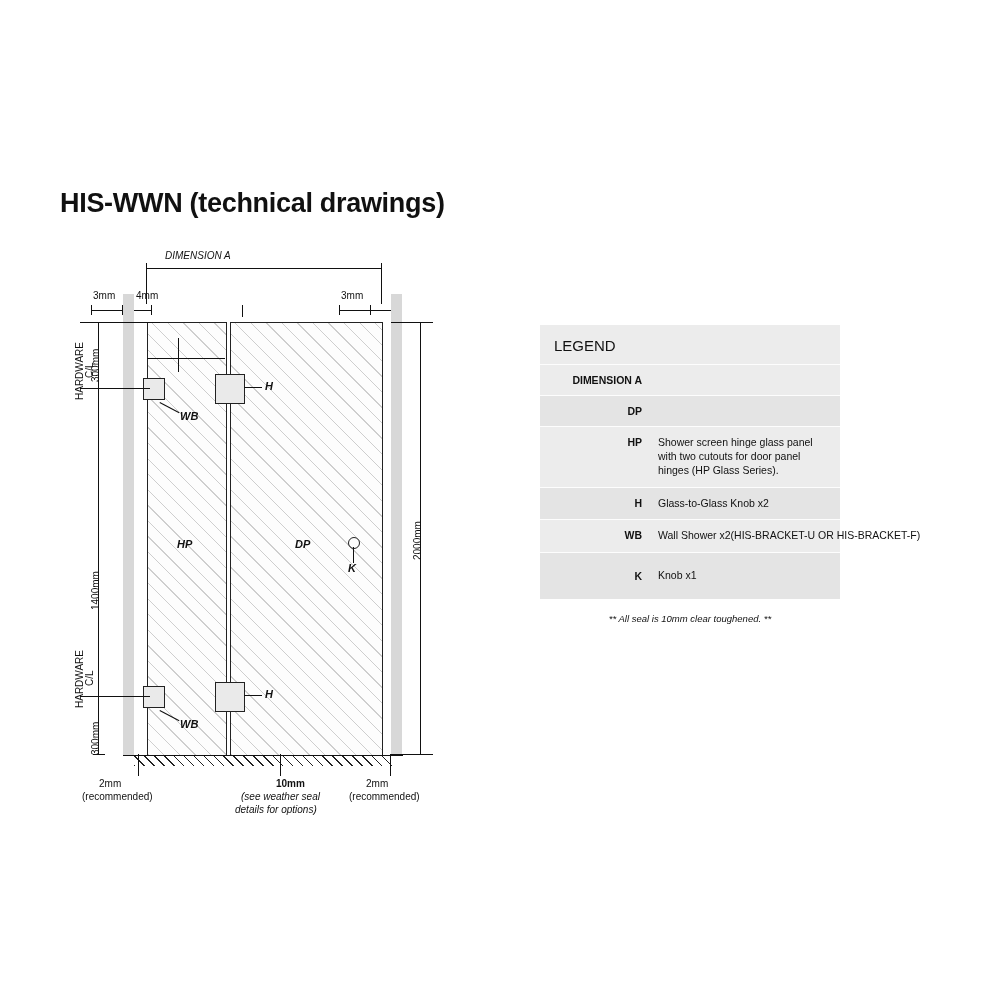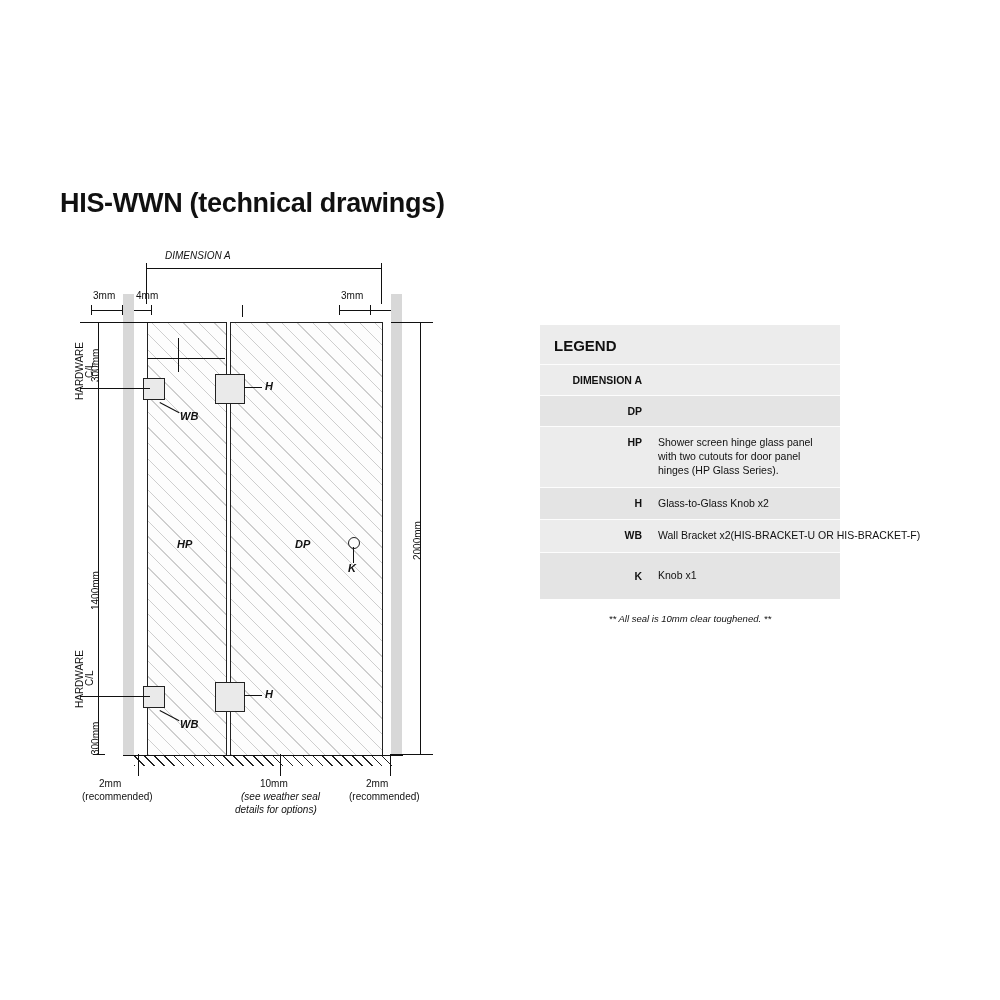--- a/index.html
+++ b/index.html
@@ -44,21 +44,21 @@
     height:10px;
   }
   .knob{position:absolute;width:10px;height:10px;border:1px solid #222;border-radius:50%;}
 
   
   .legend{
     position:absolute;left:540px;top:325px;width:300px;
     background:#ececec;
   }
   .legend-title{
-    padding:12px 14px 10px 14px;font-size:15px;font-weight:bold;color:#111;
+    padding:12px 14px 10px 14px;font-size:15px;font-weight:normal;color:#111;
   }
   .legend-row{display:flex;align-items:flex-start;border-top:1px solid #fdfdfd;}
   .legend-row.alt{background:#e4e4e4;}
   .legend-key{
     width:96px;flex:0 0 96px;text-align:right;padding:9px 8px 9px 6px;
     font-size:10.5px;font-weight:bold;color:#111;
   }
   .legend-val{
     padding:9px 6px 9px 8px;font-size:10.5px;color:#111;line-height:1.32;
   }
@@ -152,21 +152,21 @@
   <div class="vlbl" style="left:352px;top:310px;">2000mm</div>
 
   <div class="floorhatch" style="left:74px;top:506px;width:258px;"></div>
   <div class="hline" style="left:63px;top:505px;width:280px;"></div>
 
   <div class="vline" style="left:78px;top:504px;height:22px;"></div>
   <div class="lbl" style="left:39px;top:528px;">2mm</div>
   <div class="lbl" style="left:22px;top:541px;">(recommended)</div>
 
   <div class="vline" style="left:220px;top:504px;height:22px;"></div>
-  <div class="lbl" style="left:200px;top:528px;">10mm</div>
+  <div class="lbl" style="left:216px;top:528px;font-weight:bold;">10mm</div>
   <div class="lbl-i" style="left:181px;top:541px;">(see weather seal</div>
   <div class="lbl-i" style="left:175px;top:554px;">details for options)</div>
 
   <div class="vline" style="left:330px;top:504px;height:22px;"></div>
   <div class="lbl" style="left:306px;top:528px;">2mm</div>
   <div class="lbl" style="left:289px;top:541px;">(recommended)</div>
 </div>
 
 <div class="legend">
   <div class="legend-title">LEGEND</div>
@@ -180,21 +180,21 @@
   <div class="legend-row">
     <div class="legend-key">HP</div>
     <div class="legend-val">Shower screen hinge glass panel with two cutouts for door panel hinges (HP Glass Series).</div>
   </div>
   <div class="legend-row alt">
     <div class="legend-key">H</div>
     <div class="legend-val">Glass-to-Glass Knob x2</div>
   </div>
   <div class="legend-row">
     <div class="legend-key">WB</div>
-    <div class="legend-val wide">Wall Bracket x2(HIS-BRACKET-U OR HIS-BRACKET-F)</div>
+    <div class="legend-val wide">Wall Shower x2(HIS-BRACKET-U OR HIS-BRACKET-F)</div>
   </div>
   <div class="legend-row alt" style="min-height:46px;align-items:center;">
     <div class="legend-key">K</div>
     <div class="legend-val">Knob x1</div>
   </div>
 
   <div class="legend-note">** All seal is 10mm clear toughened. **</div>
 </div>
 
 </body></html>

